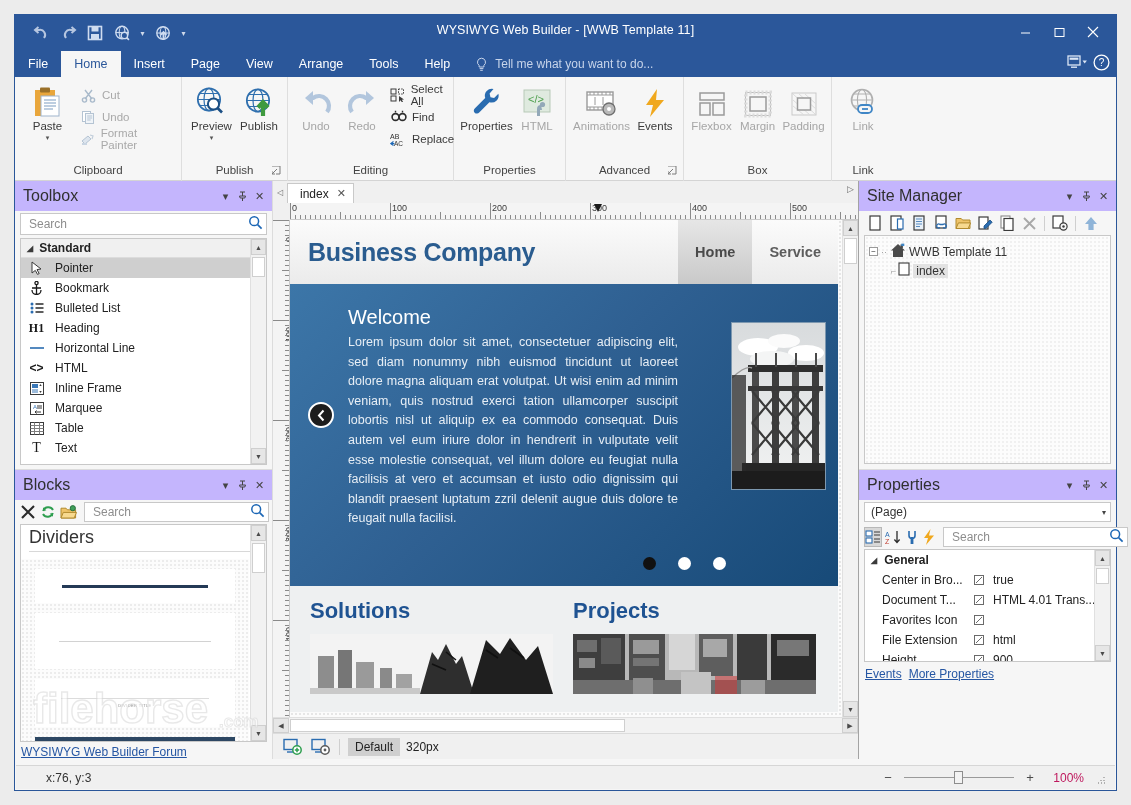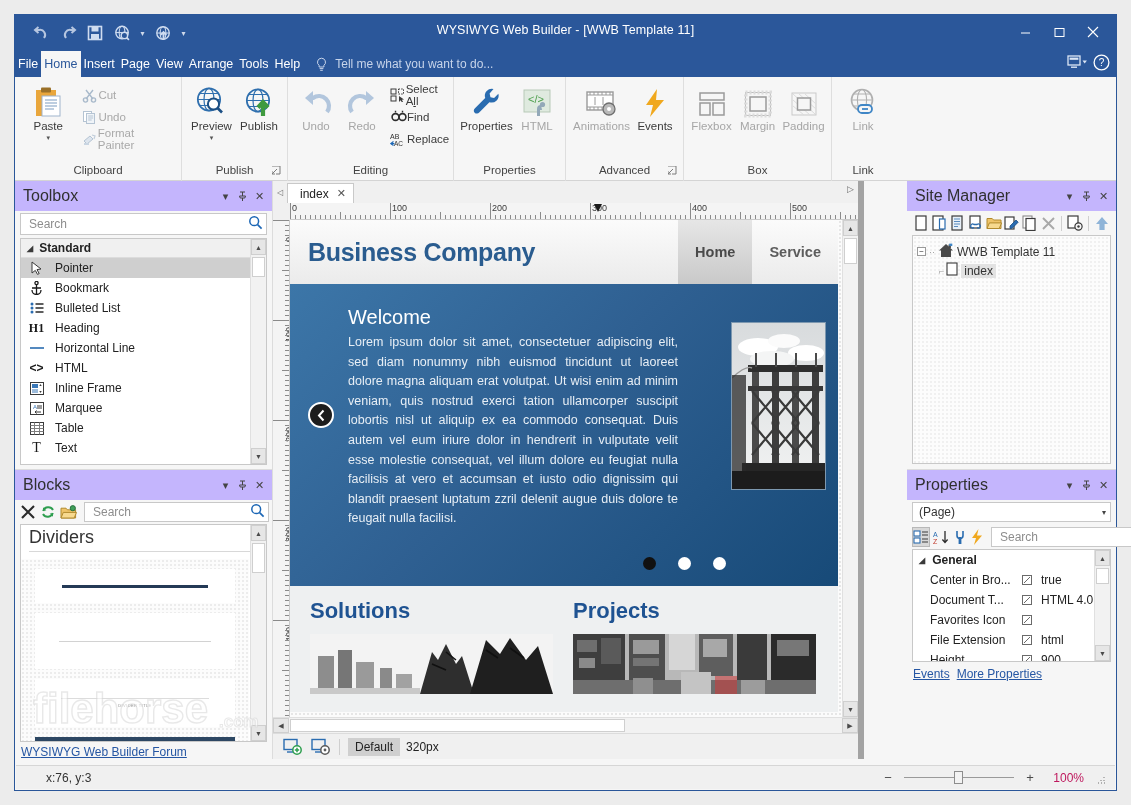--- a/index.html
+++ b/index.html
@@ -23,40 +23,40 @@
   .qat .qbtn { width:24px; height:24px; display:flex; align-items:center; justify-content:center;
                border-radius:2px; }
   .qat .qbtn svg { display:block; }
   .qat .caret { width:11px; height:24px; display:flex; align-items:center; justify-content:center; color:#cfd9ea; font-size:8px; }
   .title-text { position:absolute; left:0; right:0; top:8px; text-align:center; color:#fff; font-size:12.5px; letter-spacing:.1px; }
   .wbtns { position:absolute; right:6px; top:4px; display:flex; }
   .wbtn { width:34px; height:26px; display:flex; align-items:center; justify-content:center; color:#fff; }
 
   
   .menubar { position:relative; height:26px; background:#2b579a; display:flex; align-items:stretch; }
-  .menubar .mi { padding:0 3px; display:flex; align-items:center; color:#fff; font-size:12.5px; }
+  .menubar .mi { padding:0 13px; display:flex; align-items:center; color:#fff; font-size:12.5px; }
   .menubar .mi.active { background:#f6f6f6; color:#2b579a; }
   .tellme { display:flex; align-items:center; gap:7px; margin-left:12px; color:#c7d4ea; font-size:12px; }
   .tellme svg { display:block; }
   .menu-right { position:absolute; right:6px; top:0; height:26px; display:flex; align-items:center; gap:5px; }
 
   
   .ribbon { position:relative; height:104px; background:#f6f6f6; border-bottom:1px solid #d4d4d4; display:flex; }
   .rgroup { position:relative; height:104px; display:flex; flex-direction:column;
             border-right:1px solid #dedede; }
   .rgroup-body { flex:1; display:flex; align-items:flex-start; padding:5px 6px 0 6px; gap:2px; }
   .rgroup-label { height:19px; line-height:16px; text-align:center; color:#444; font-size:11.5px; position:relative; }
   .rgroup-label .dlg { position:absolute; right:5px; top:2px; width:11px; height:11px; color:#7a7a7a; font-size:9px; }
   .bigbtn { width:auto; min-width:44px; padding:2px 5px; display:flex; flex-direction:column; align-items:center;
             gap:2px; color:#3a3a3a; font-size:11.5px; }
   .bigbtn .ic { height:34px; display:flex; align-items:flex-end; justify-content:center; }
   .bigbtn.dis { color:#a6a6a6; }
   .bigbtn .dd { font-size:7px; line-height:6px; margin-top:1px; color:#555; }
   .smallcol { display:flex; flex-direction:column; gap:2px; padding-top:3px; }
-  .smbtn { display:flex; align-items:center; padding:1px 4px; font-size:11.5px; color:#3a3a3a; height:20px; }
+  .smbtn { display:flex; align-items:center; gap:5px; padding:1px 4px; font-size:11.5px; color:#3a3a3a; height:20px; }
   .smbtn.dis { color:#a9a9a9; }
   .smbtn .ic { width:17px; height:16px; display:flex; align-items:center; justify-content:center; }
   .u { text-decoration:underline; }
 
   
   .main { position:relative; height:578px; display:flex; background:#f0f0f0; }
 
   
   .panel { background:#f6f6f6; display:flex; flex-direction:column; }
   .panel-head { height:30px; display:flex; align-items:center; padding:0 4px 0 8px;
@@ -152,21 +152,21 @@
   .hscroll .arw { position:absolute; top:0; width:16px; height:15px; background:#e6e6e6; border:1px solid #cfcfcf;
                   display:flex; align-items:center; justify-content:center; color:#4a4a4a; font-size:7px; }
   .hscroll .thumb { position:absolute; top:1px; height:13px; background:#fff; border:1px solid #cfcfcf; }
 
   .docbar { height:26px; background:#f0f0f0; border-top:1px solid #dcdcdc; display:flex; align-items:center; gap:6px; padding:0 8px; }
   .docbar .bt { width:22px; height:20px; display:flex; align-items:center; justify-content:center; }
   .bp-chip { background:#cfcfcf; padding:2px 7px; font-size:12px; color:#222; }
   .bp-val { font-size:12px; color:#222; }
 
   
-  .right { width:258px; display:flex; flex-direction:column; background:#f6f6f6; border-left:6px solid #a3a3a3;padding-left:43px; }
+  .right { width:258px; display:flex; flex-direction:column; background:#f6f6f6; border-left:1px solid #a3a3a3; }
   .sm-toolbar { height:24px; display:flex; align-items:center; gap:2px; padding:0 6px; }
   .sm-toolbar .bt { width:20px; height:20px; display:flex; align-items:center; justify-content:center; }
   .sm-toolbar .sep { width:1px; height:15px; background:#cfcfcf; margin:0 3px; }
   .sm-tree { margin:0 5px 5px 5px; border:1px solid #c8c8c8; background:#fcfcfc; flex:1;
              background-image:radial-gradient(#f0f0f0 1px, transparent 1px); background-size:4px 4px; padding:6px 4px; }
   .tnode { display:flex; align-items:center; gap:3px; height:19px; font-size:12px; color:#333; }
   .tnode .exp { width:9px; height:9px; border:1px solid #9a9a9a; background:#fff; font-size:8px;
                 display:flex; align-items:center; justify-content:center; line-height:1; color:#333; }
   .tnode.child { padding-left:22px; }
   .tnode .lbl.sel { background:#e2e2e2; padding:0 3px; }

